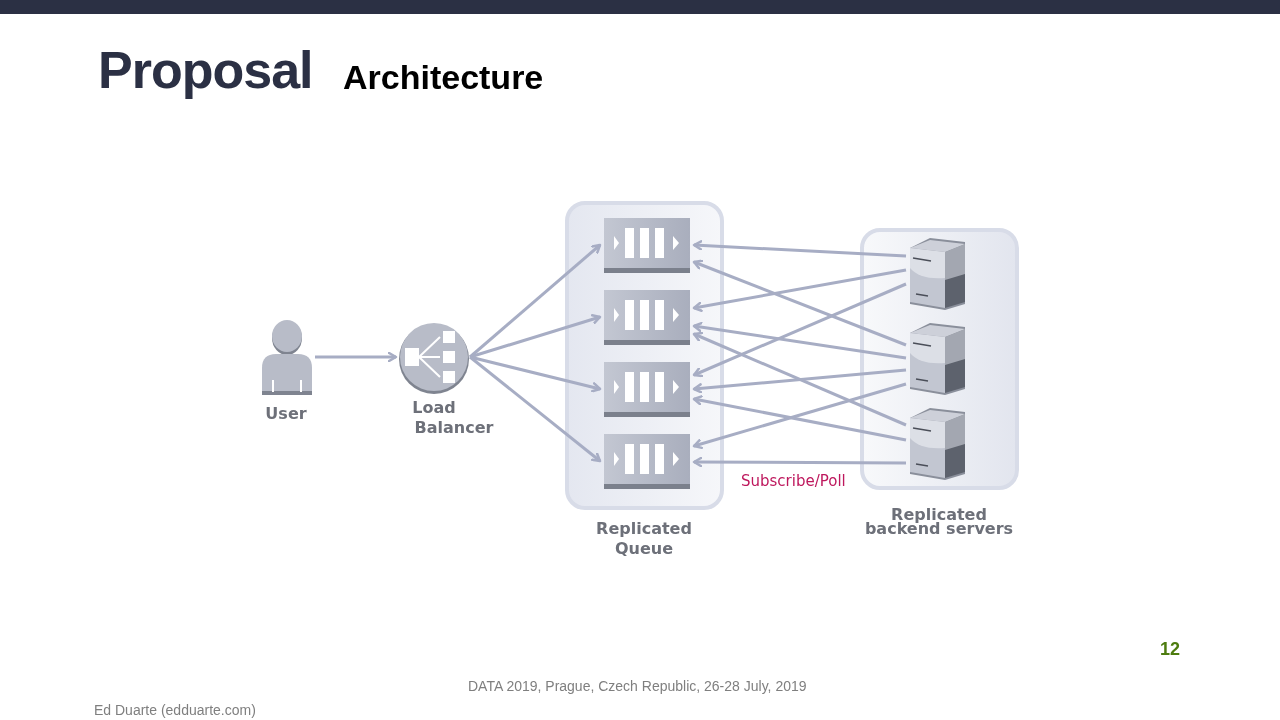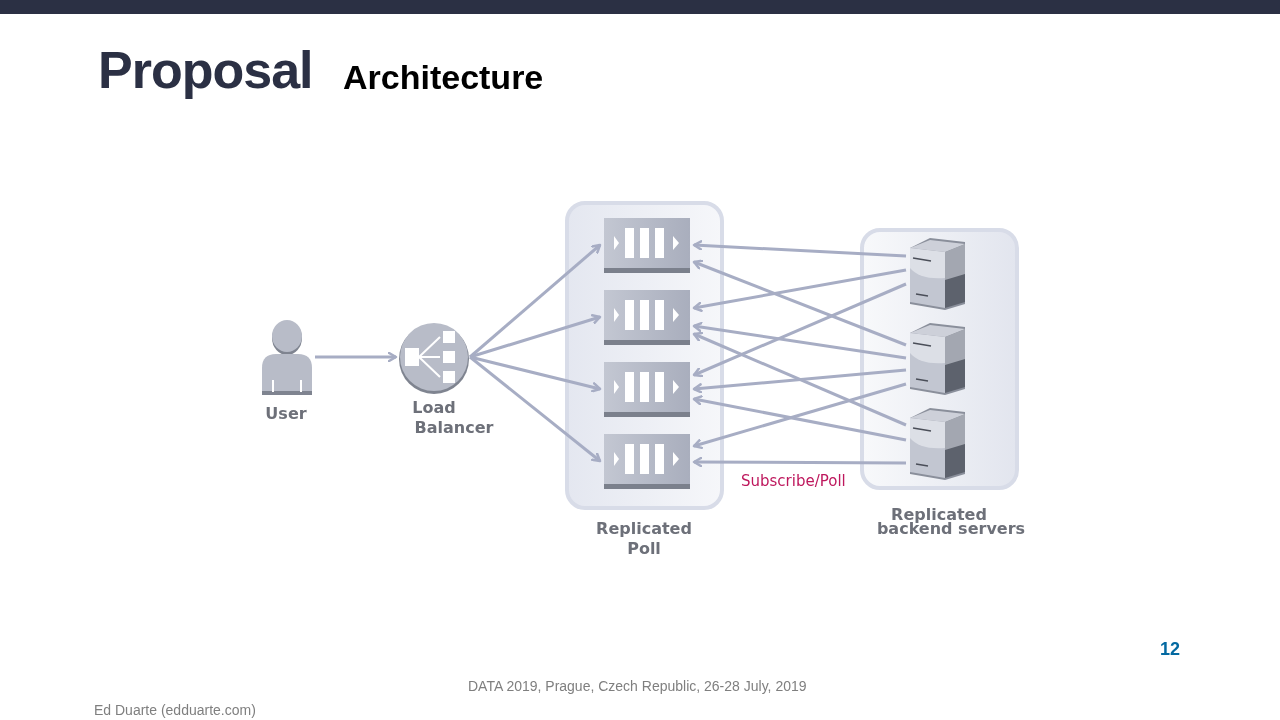--- a/index.html
+++ b/index.html
@@ -4,21 +4,21 @@
 <style>
   html, body { margin: 0; padding: 0; }
   body { width: 1280px; height: 720px; background: #ffffff; position: relative; overflow: hidden; font-family: "Liberation Sans", sans-serif; }
   .topbar { position: absolute; left: 0; top: 0; width: 1280px; height: 14px; background: #2b3044; }
   .title { position: absolute; left: 98px; top: 40px; font-size: 52px; font-weight: bold; color: #2b3044; letter-spacing: -1px; font-family: "Liberation Sans", sans-serif; }
   .subtitle { position: absolute; left: 343px; top: 58px; font-size: 34px; font-weight: bold; color: #000; font-family: "Liberation Sans", sans-serif; text-align: right; }
   .diagram { position: absolute; left: 0; top: 0; }
   .lbl { position: absolute; font-size: 16px; font-weight: bold; color: #6d7079; text-align: center; line-height: 20px; font-family: "DejaVu Sans", sans-serif; }
   .lbl-plain { position: absolute; font-size: 15px; color: #be185d; font-family: "DejaVu Sans", sans-serif; }
   .footer { position: absolute; top: 678px; font-size: 14px; color: #7f7f7f; font-family: "Liberation Sans", sans-serif; }
-  .pagenum { position: absolute; left: 1160px; top: 639px; font-size: 18px; font-weight: bold; color: #0369a1; font-family: "Liberation Sans", sans-serif; }
+  .pagenum { position: absolute; left: 1160px; top: 639px; font-size: 18px; font-weight: bold; color: #4d7c0f; font-family: "Liberation Sans", sans-serif; }
 </style>
 </head>
 <body>
 
 <div class="topbar"></div>
 <div class="title">Proposal</div>
 <div class="subtitle">Architecture</div>
 
 <svg class="diagram" width="1280" height="720">
   <defs>
@@ -153,20 +153,20 @@
         <line x1="913" y1="428" x2="931" y2="431" stroke="#4a4e58" stroke-width="1.5"></line>
         <line x1="916" y1="464" x2="928" y2="466" stroke="#4a4e58" stroke-width="1.5"></line>
       </g>
     </g>
 </svg>
 
 <div class="lbl" style="left:256px;top:404px;width:60px;">User</div>
 <div class="lbl" style="left:384px;top:398px;width:100px;">Load</div>
 <div class="lbl" style="left:404px;top:418px;width:100px;">Balancer</div>
 <div class="lbl" style="left:574px;top:519px;width:140px;">Replicated</div>
-<div class="lbl" style="left:574px;top:539px;width:140px;">Poll</div>
+<div class="lbl" style="left:574px;top:539px;width:140px;">Queue</div>
 <div class="lbl" style="left:859px;top:505px;width:160px;">Replicated</div>
-<div class="lbl" style="left:859px;top:519px;width:160px;margin-left:12px;">backend servers</div>
+<div class="lbl" style="left:859px;top:519px;width:160px;">backend servers</div>
 <div class="lbl-plain" style="left:741px;top:472px;">Subscribe/Poll</div>
 
 <div class="footer" style="left:94px;margin-top:24px;">Ed Duarte (edduarte.com)</div>
 <div class="footer" style="left:468px;text-align:center;">DATA 2019, Prague, Czech Republic, 26-28 July, 2019</div>
 <div class="pagenum">12</div>
 
 </body></html>

